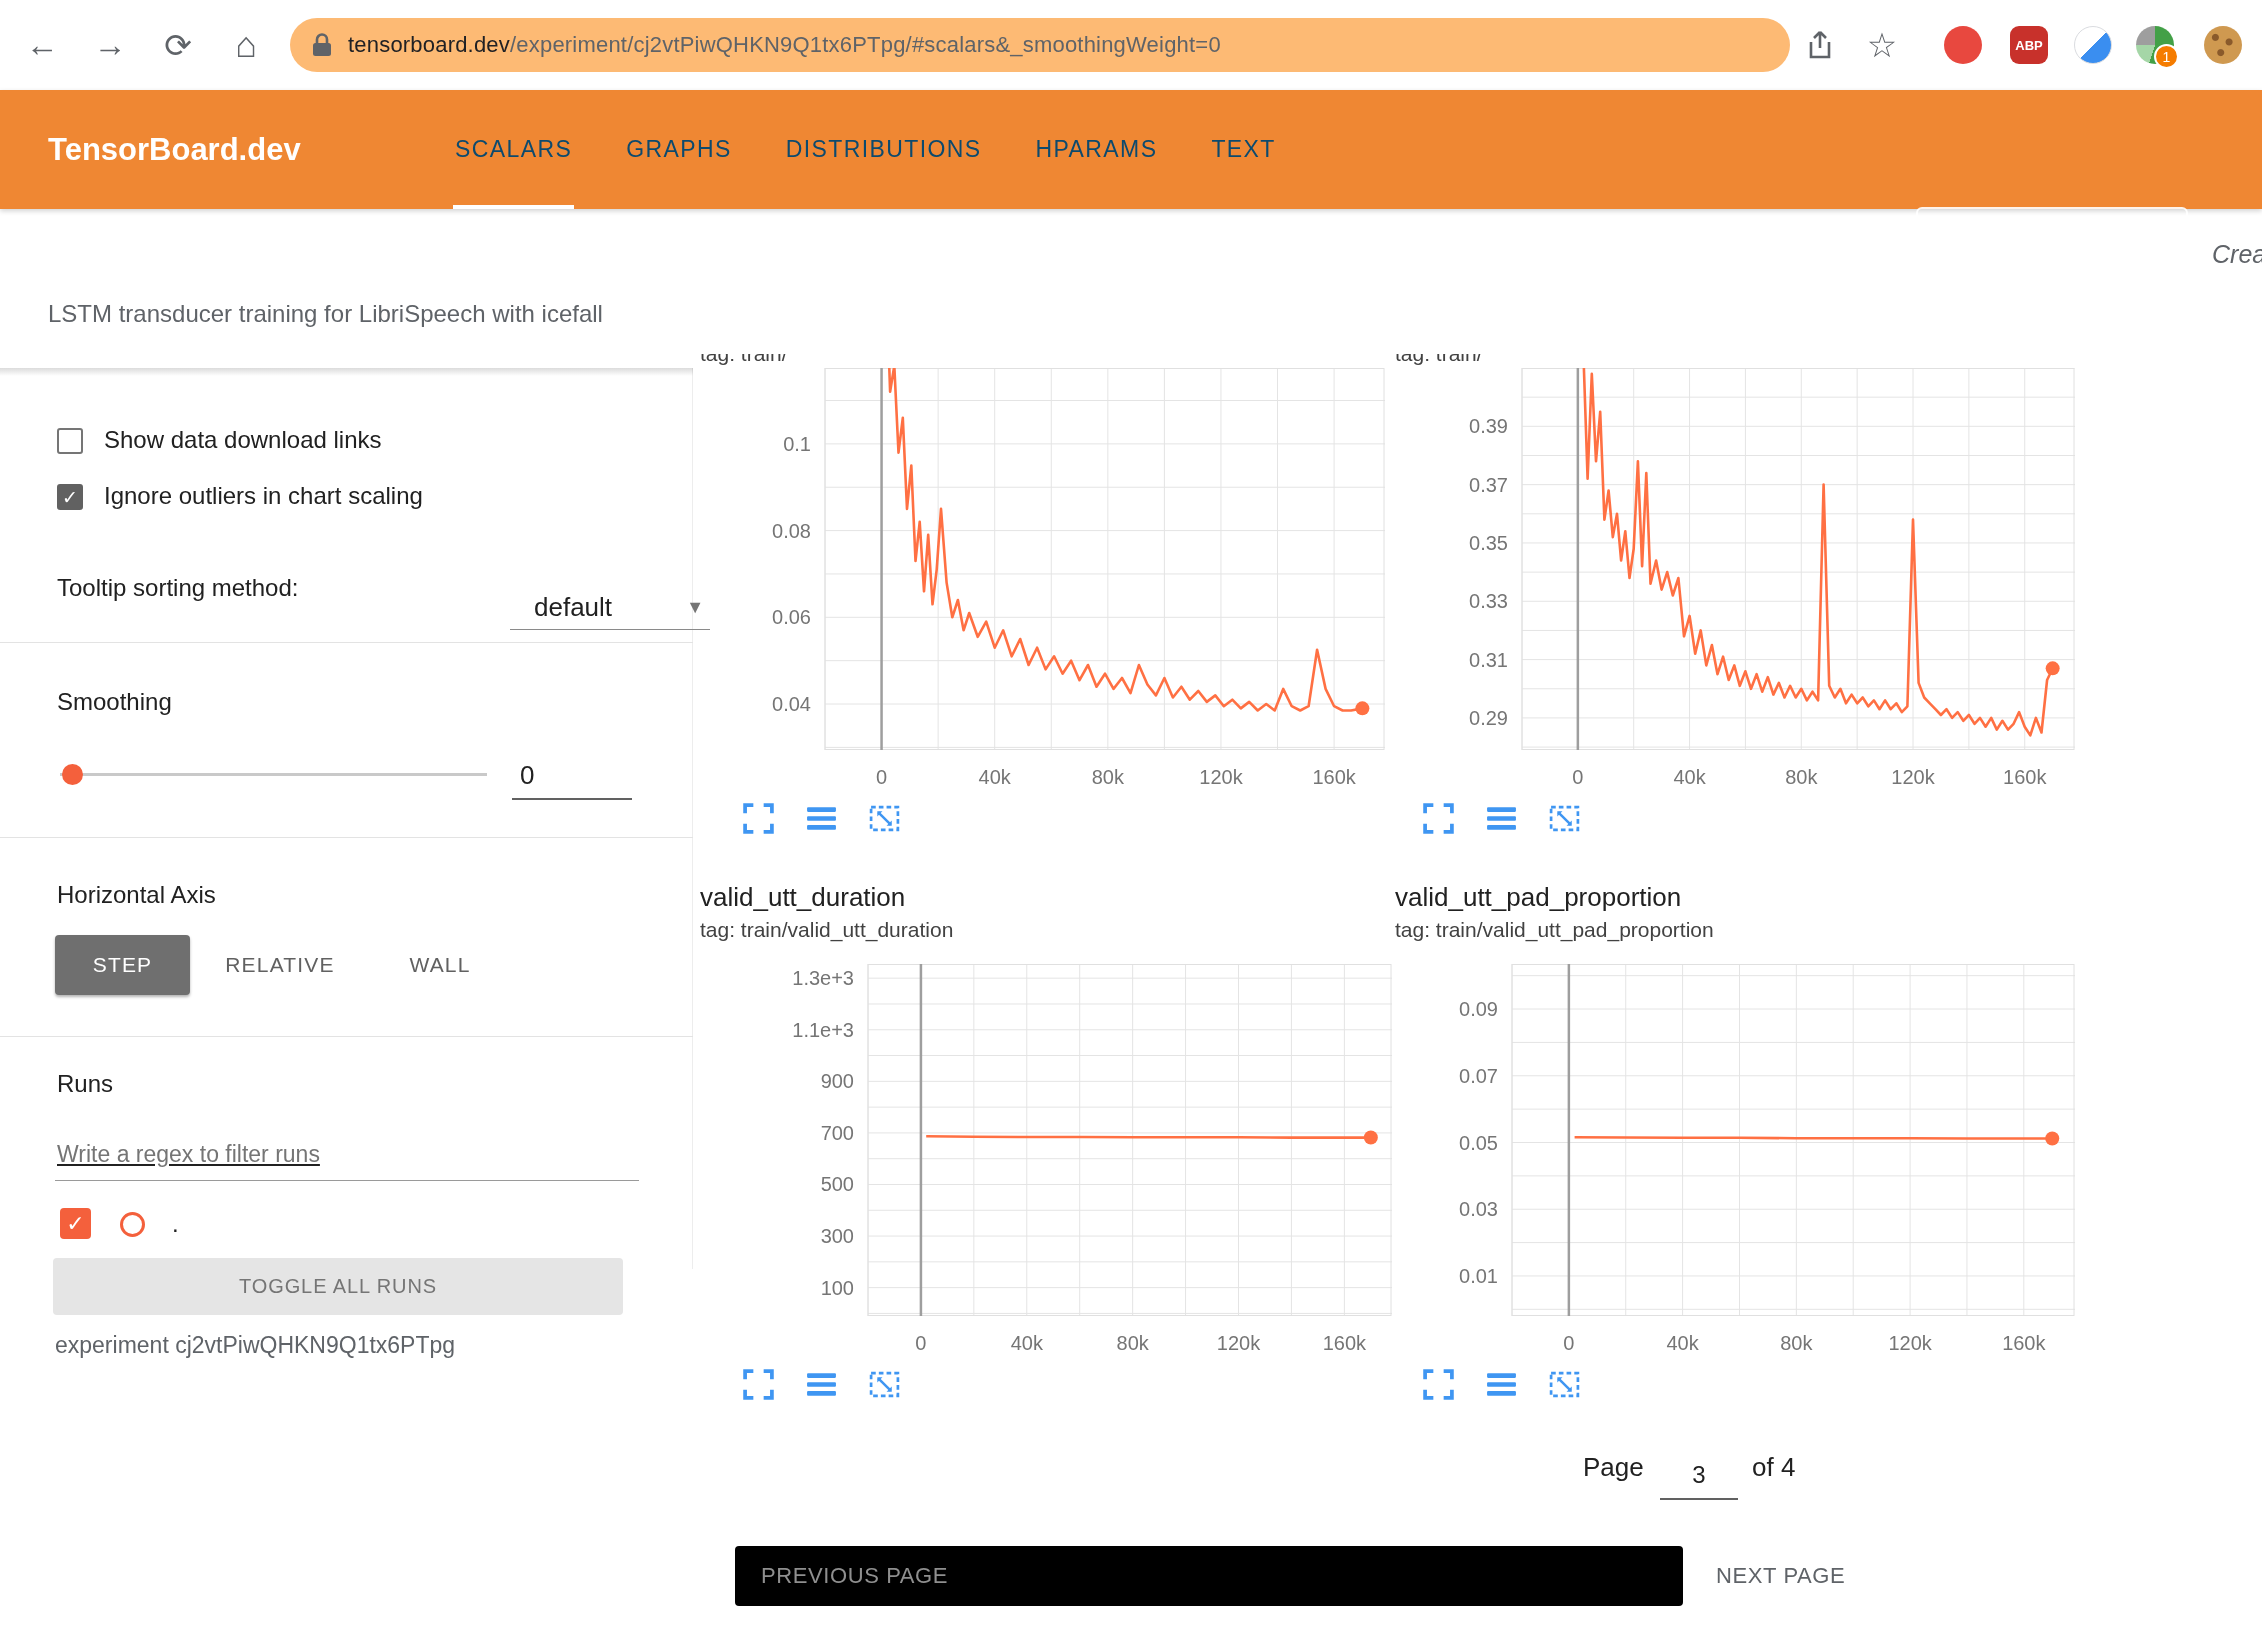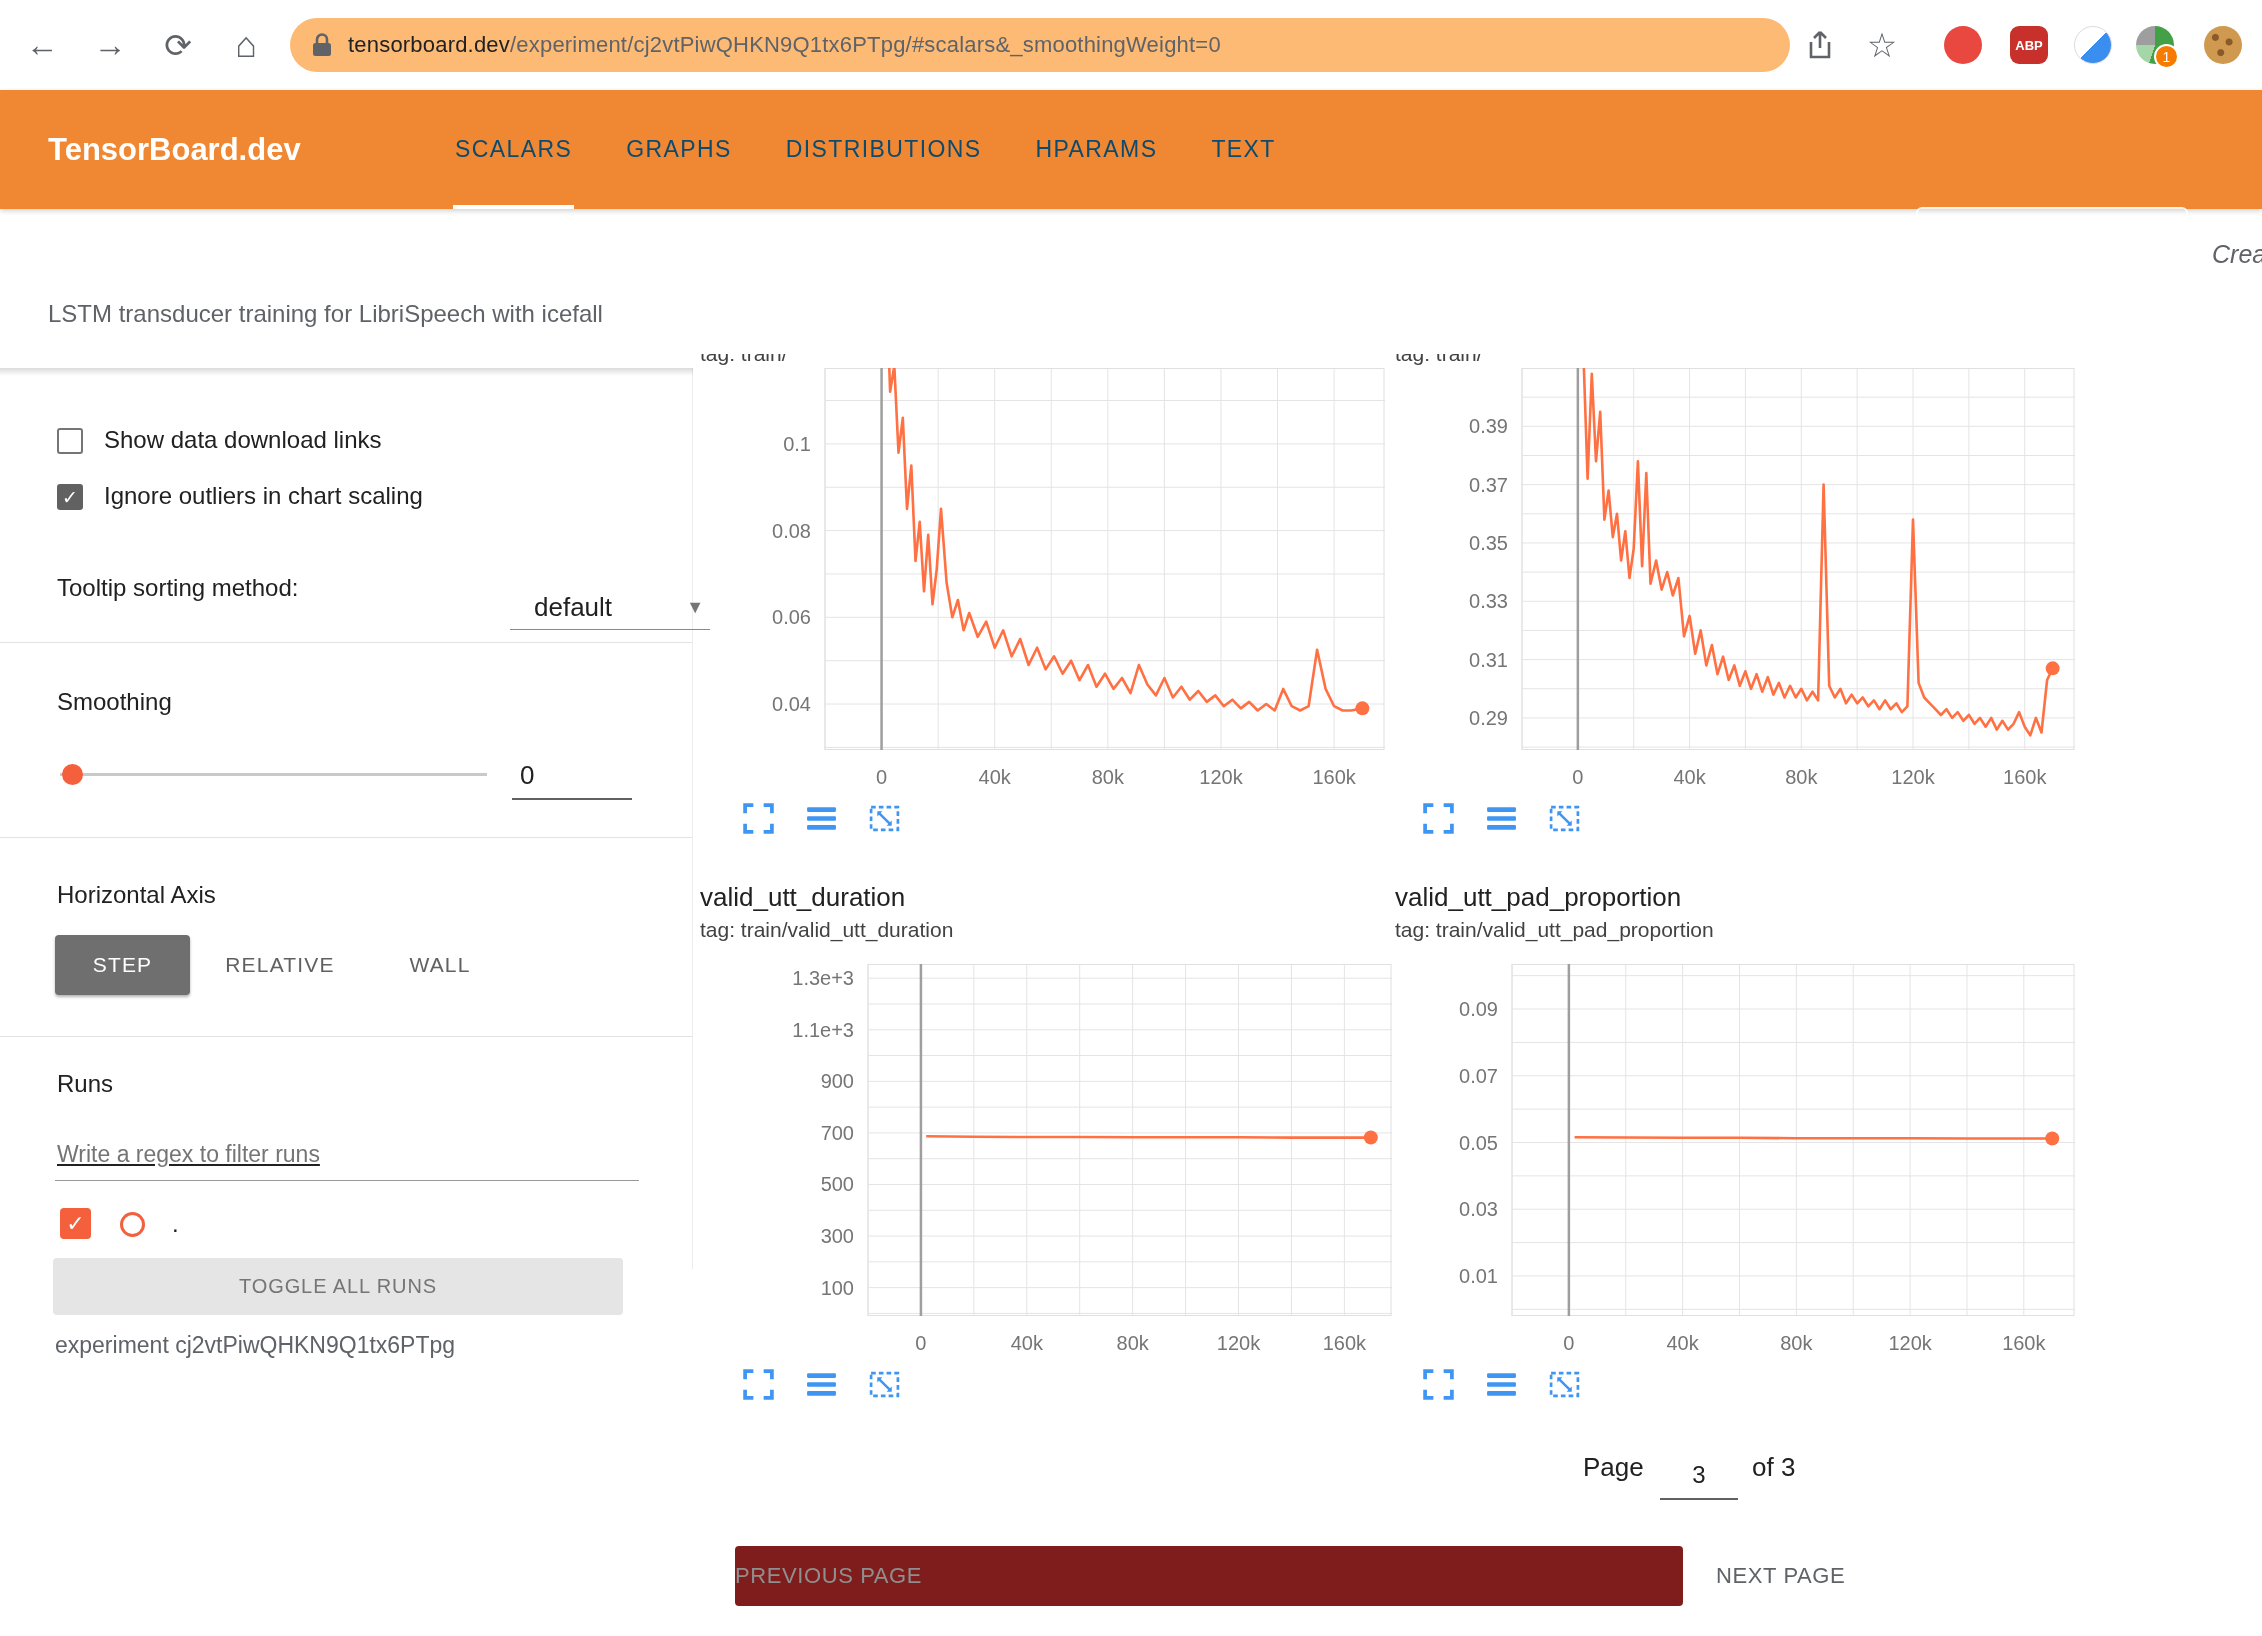--- a/index.html
+++ b/index.html
@@ -91,23 +91,23 @@
   .chart-plot{position:absolute;cursor:crosshair;}
   .chart-toolbar{position:absolute;display:flex;gap:30px;}
   .tb-icon{width:33px;height:33px;cursor:pointer;display:block;}
 
   
   .page-label{position:absolute;left:1583px;top:1452px;font-size:26px;color:#212121;}
   .page-input{position:absolute;left:1660px;top:1452px;width:74px;height:44px;border:none;
               border-bottom:2px solid #616161;font-size:24px;color:#212121;text-align:center;
               background:transparent;outline:none;font-family:"Liberation Sans",sans-serif;}
   .of-label{position:absolute;left:1752px;top:1452px;font-size:26px;color:#212121;}
-  .prev-btn{position:absolute;left:735px;top:1546px;width:948px;height:60px;background:#7f1d1d;border-radius:4px;
+  .prev-btn{position:absolute;left:735px;top:1546px;width:948px;height:60px;background:#000000;border-radius:4px;
             color:#8f8f8f;font-size:22px;letter-spacing:.6px;display:flex;align-items:center;
-            box-sizing:border-box;cursor:default;}
+            padding-left:26px;box-sizing:border-box;cursor:default;}
   .next-btn{position:absolute;left:1716px;top:1546px;height:60px;display:flex;align-items:center;
             color:#5f6368;font-size:22px;letter-spacing:.6px;cursor:pointer;}
 </style>
 </head>
 <body>
 
 <div class="page">
 
   <div class="browser-bar">
     <div class="nav-ic" style="left:18px;">←</div>
@@ -450,17 +450,17 @@
     <span class="tb-icon"><svg viewBox="0 0 32 32" width="33" height="33">
           <rect x="3" y="5" width="26" height="22" fill="none" stroke="#3f96f2" stroke-width="2.6" stroke-dasharray="4.5 3"></rect>
           <path d="M10 10 L22 22" stroke="#3f96f2" stroke-width="2.4"></path>
           <path d="M9 14 L9 9 L14 9 Z" fill="#3f96f2"></path>
           <path d="M23 18 L23 23 L18 23 Z" fill="#3f96f2"></path>
         </svg></span>
   </div>
 
   <div class="page-label">Page</div>
   <input class="page-input" value="3" style="">
-  <div class="of-label">of 3</div>
+  <div class="of-label">of 4</div>
   <div class="prev-btn">PREVIOUS PAGE</div>
   <div class="next-btn">NEXT PAGE</div>
 
 </div>
 
 </body></html>

